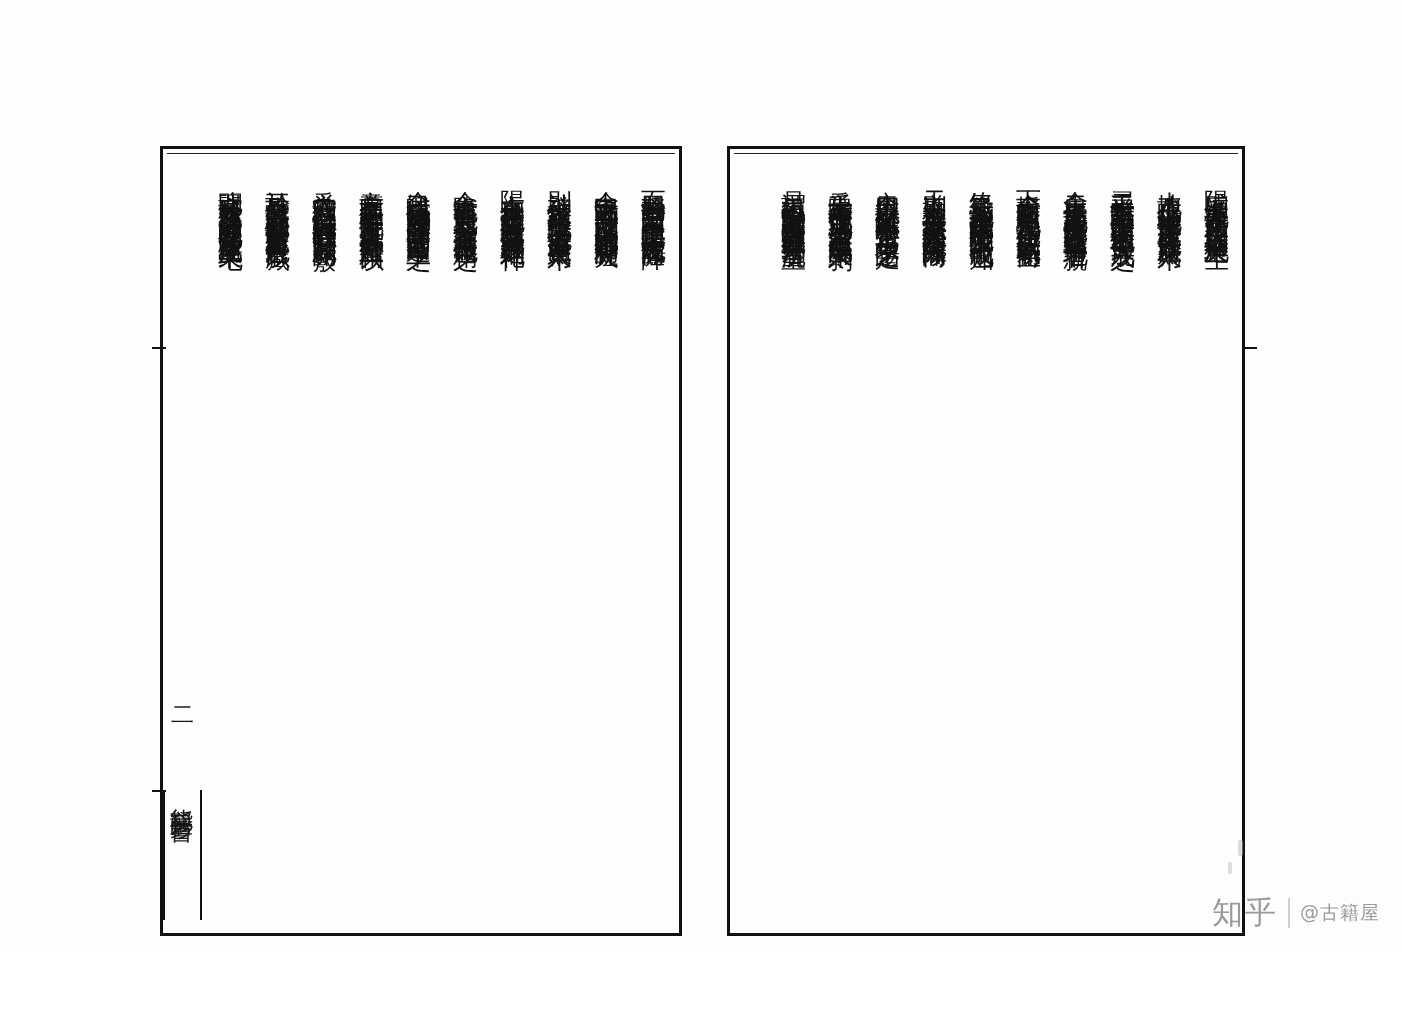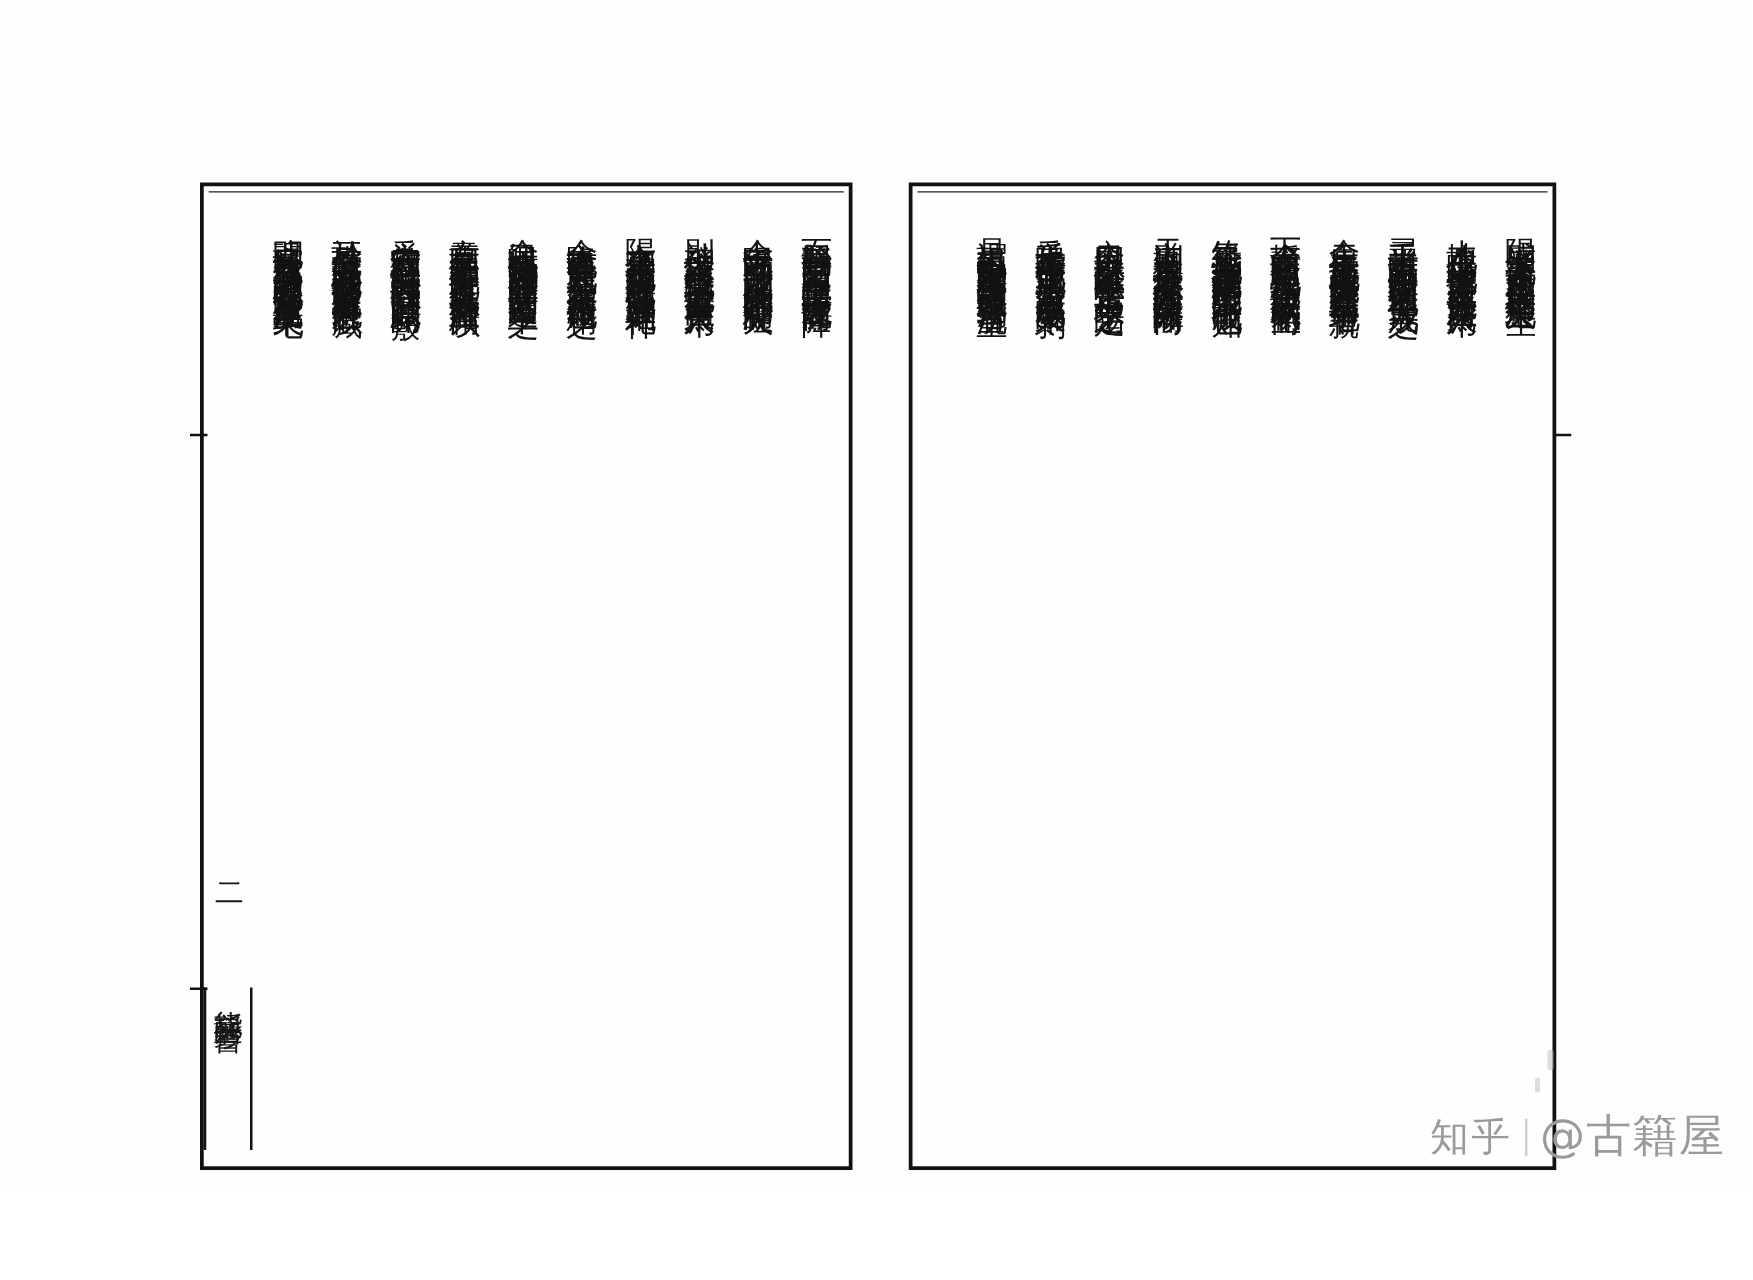--- a/index.html
+++ b/index.html
@@ -104,21 +104,21 @@
     font-size: 31px;
     color: #9a9a9a;
     letter-spacing: 2px;
   }
   #watermark .wm-sep {
     width: 2px;
     height: 30px;
     background: #cfcfcf;
   }
   #watermark .wm-handle {
-    font-size: 36px;
+    font-size: 19px;
     text-align: right;
   }
 
   
   .speckle {
     position: absolute;
     background: #b9b9b9;
     border-radius: 50%;
     opacity: .5;
   }

